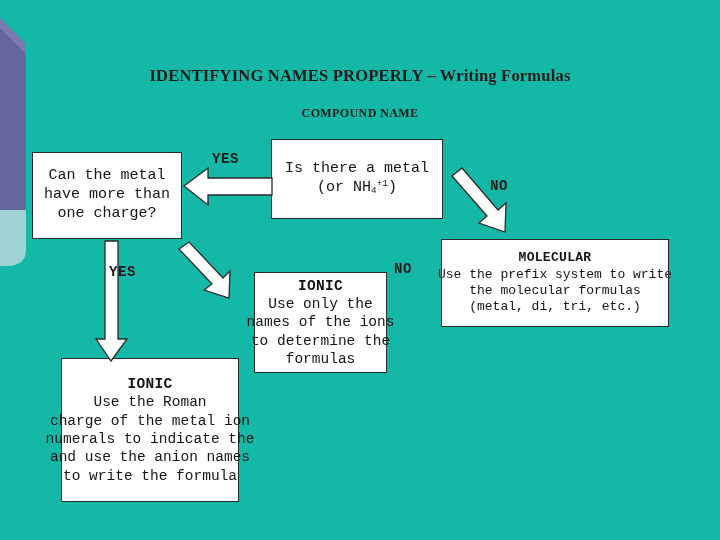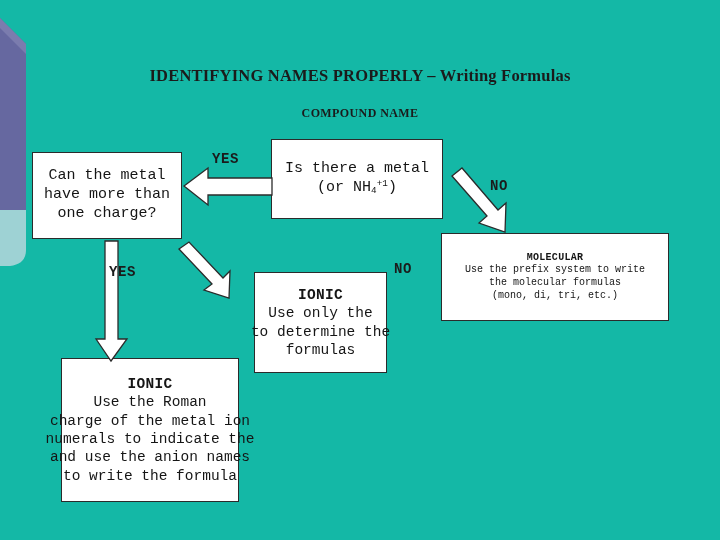--- a/index.html
+++ b/index.html
@@ -76,22 +76,22 @@
 
   #box-metal-question {
     left: 271px; top: 139px; width: 172px; height: 80px;
     font-size: 15px;
   }
   #box-charge-question {
     left: 32px; top: 152px; width: 150px; height: 87px;
     font-size: 15px;
   }
   #box-molecular {
-    left: 441px; top: 233px; width: 228px; height: 88px;
-    font-size: 10px;
+    left: 441px; top: 239px; width: 228px; height: 88px;
+    font-size: 13px;
   }
   #box-ionic-names {
     left: 254px; top: 272px; width: 133px; height: 101px;
     font-size: 14.5px;
   }
   #box-ionic-roman {
     left: 61px; top: 358px; width: 178px; height: 144px;
     font-size: 14.5px;
   }
 
@@ -148,26 +148,27 @@
   <div class="fbox" id="box-charge-question">
     <div class="bline">Can the metal</div>
     <div class="bline">have more than</div>
     <div class="bline">one charge?</div>
   </div>
 
   <div class="fbox" id="box-molecular">
     <div class="bhead bline">MOLECULAR</div>
     <div class="bline">Use the prefix system to write</div>
     <div class="bline">the molecular formulas</div>
-    <div class="bline">(mono, di, tri, etc.)</div>
+    <div class="bline">(metal, di, tri, etc.)</div>
   </div>
 
   <div class="fbox" id="box-ionic-names">
     <div class="bhead bline">IONIC</div>
     <div class="bline">Use only the</div>
+    <div class="bline">names of the ions</div>
     <div class="bline">to determine the</div>
     <div class="bline">formulas</div>
   </div>
 
   <div class="fbox" id="box-ionic-roman">
     <div class="bhead bline">IONIC</div>
     <div class="bline">Use the Roman</div>
     <div class="bline">charge of the metal ion</div>
     <div class="bline">numerals to indicate the</div>
     <div class="bline">and use the anion names</div>

